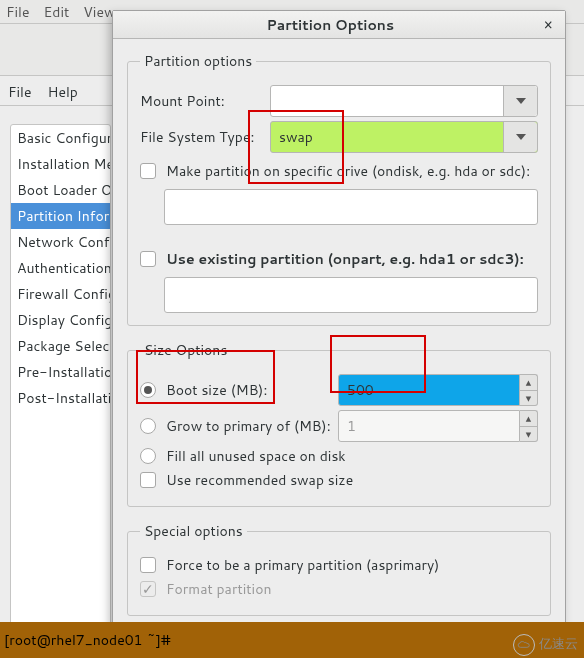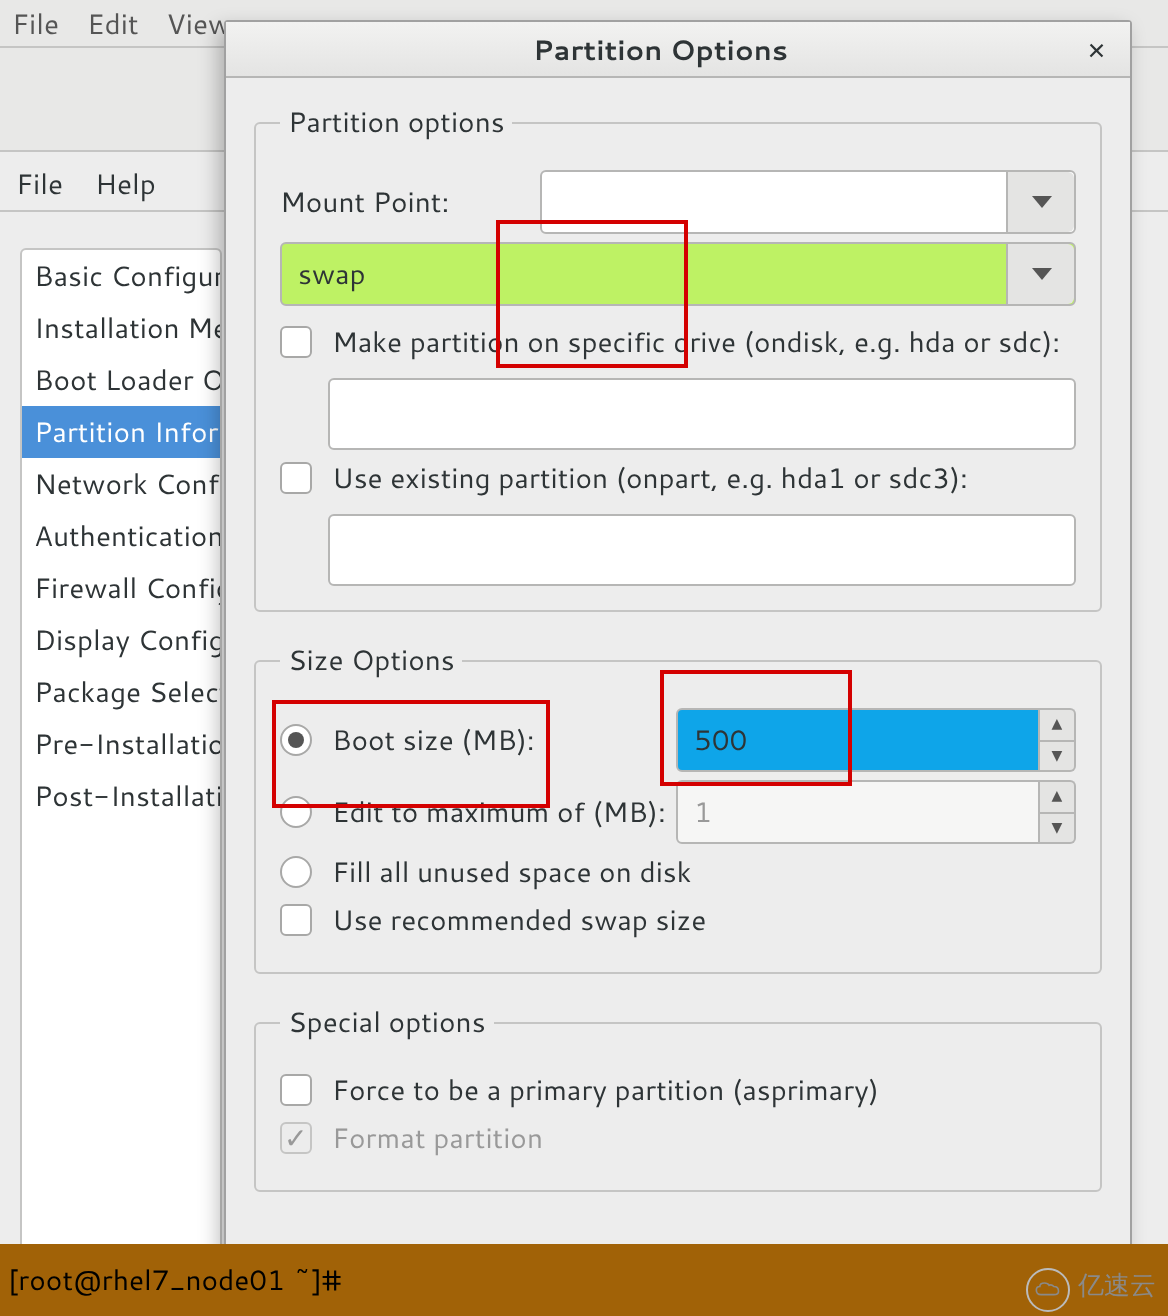--- a/index.html
+++ b/index.html
@@ -120,37 +120,38 @@
           <span></span>
           <div class="arrowcell">
             <svg viewBox="0 0 10 6">
                 <path d="M0 0 L5 6 L10 0 Z" fill="#555"></path>
               </svg>
           </div>
         </div>
       </div>
 
       <div class="row">
+        <span class="lbl">File System Type:</span>
         <div class="combo readonly">
           <span>swap</span>
           <div class="arrowcell">
             <svg viewBox="0 0 10 6">
                 <path d="M0 0 L5 6 L10 0 Z" fill="#555"></path>
               </svg>
           </div>
         </div>
       </div>
 
       <div class="row" style="margin-top:8px;">
         <div class="chk"></div>
         <span class="chklabel">Make partition on specific drive (ondisk, e.g. hda or sdc):</span>
       </div>
       <input class="txt big" value="" style="">
 
-      <div class="row" style="margin-top:4px;">
+      <div class="row" style="margin-top:24px;font-weight:bold;">
         <div class="chk"></div>
         <span class="chklabel">Use existing partition (onpart, e.g. hda1 or sdc3):</span>
       </div>
       <input class="txt big" value="" style="">
     </fieldset>
 
     <fieldset>
       <legend>Size Options</legend>
 
       <div class="row">
@@ -160,21 +161,21 @@
           <div class="v">500</div>
           <div class="btns">
             <div class="sbtn">▲</div>
             <div class="sbtn">▼</div>
           </div>
         </div>
       </div>
 
       <div class="row">
         <div class="rad"></div>
-        <span class="chklabel">Edit to maximum of (MB):</span>
+        <span class="chklabel">Grow to primary of (MB):</span>
         <div class="spincell">
           <div class="v dis">1</div>
           <div class="btns">
             <div class="sbtn">▲</div>
             <div class="sbtn">▼</div>
           </div>
         </div>
       </div>
 
       <div class="row">

